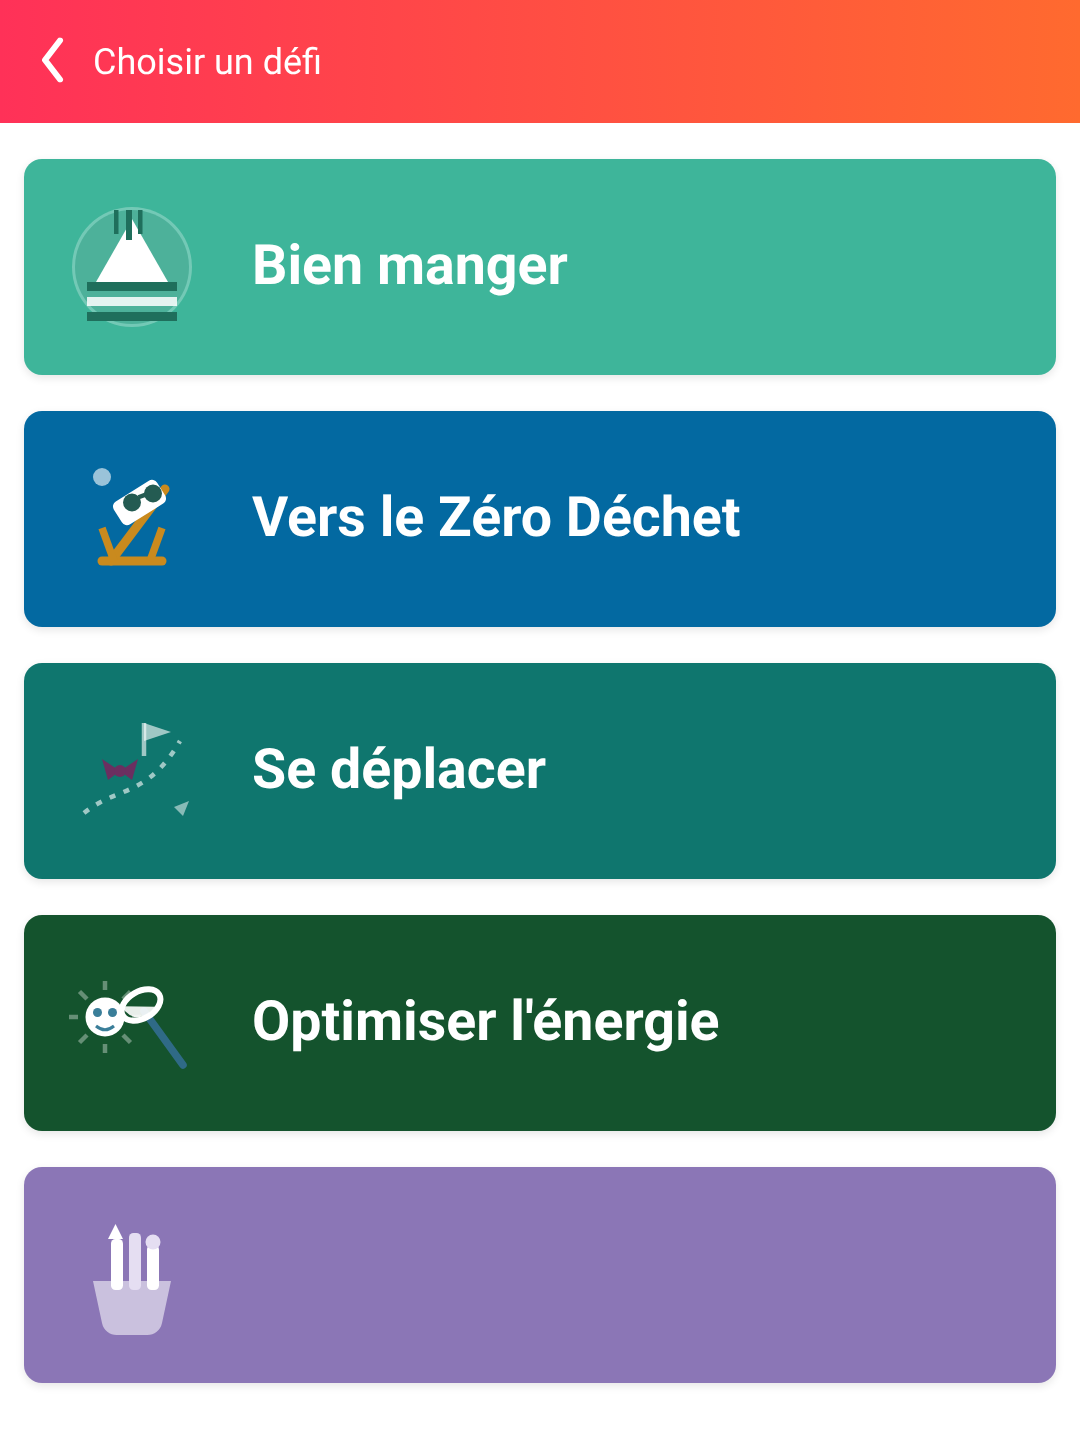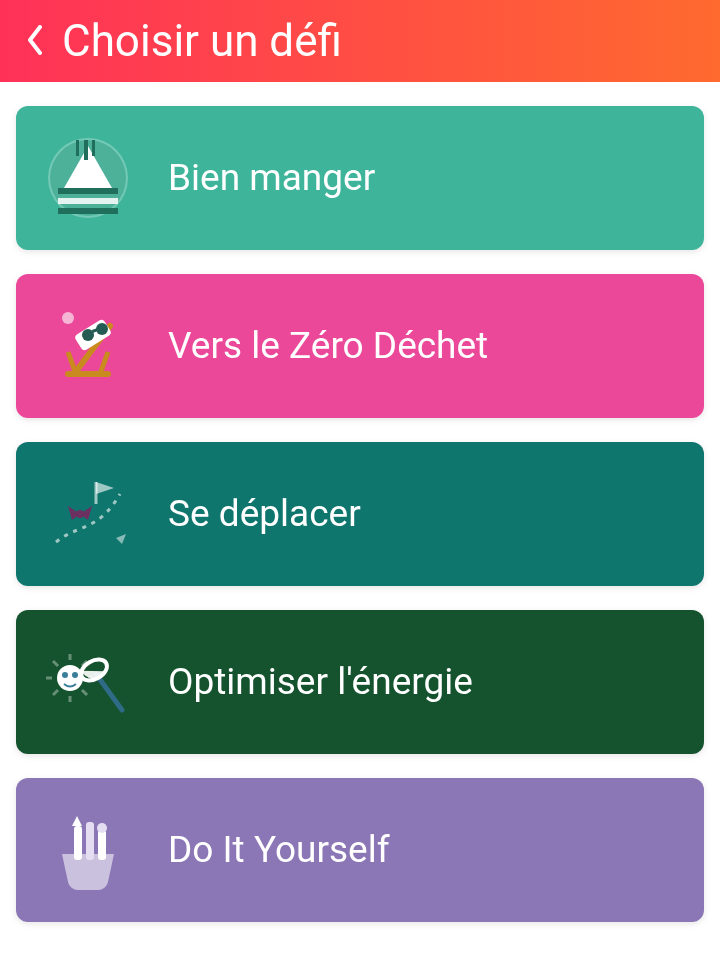--- a/index.html
+++ b/index.html
@@ -30,21 +30,21 @@
     display: flex;
     align-items: center;
     justify-content: center;
     width: 42px; height: 42px;
     border: none; background: transparent; cursor: pointer;
     padding: 0;
     color: #fff;
   }
   .back-btn svg { width: 18px; height: 30px; }
   .header-title {
-    font-size: 44px;
+    font-size: 24px;
     font-weight: 400;
     margin-left: 6px;
     color: #fff;
   }
 
   
   .list {
     padding: 24px 16px 0 16px;
     display: flex;
     flex-direction: column;
@@ -63,21 +63,21 @@
   }
   .card-icon {
     width: 100px; height: 100px;
     display: flex; align-items: center; justify-content: center;
     flex-shrink: 0;
   }
   .card-icon svg { width: 100px; height: 100px; display:block; }
   .card-label {
     margin-left: 30px;
     font-size: 37px;
-    font-weight: 400;
+    font-weight: 700;
     color: #fff;
     line-height: 1.2;
   }
 </style>
 </head>
 <body>
 
 <div class="header">
   <button class="back-btn" aria-label="Back">
     <span>
@@ -101,21 +101,21 @@
         <rect x="20" y="70" width="60" height="6" fill="#ffffff" opacity="0.85"></rect>
         <rect x="20" y="80" width="60" height="6" fill="#1f6f5c"></rect>
         <rect x="46" y="12" width="4" height="20" fill="#1f6f5c"></rect>
         <rect x="38" y="12" width="3" height="16" fill="#1f6f5c"></rect>
         <rect x="54" y="12" width="3" height="16" fill="#1f6f5c"></rect>
       </svg>
     </span>
     <span class="card-label">Bien manger</span>
   </div>
 
-  <div class="card" style="background:#ec4899">
+  <div class="card" style="background:#0369a1">
     <span class="card-icon">
       <svg viewBox="0 0 100 100">
         <circle cx="30" cy="22" r="6" fill="#ffffff" opacity="0.6"></circle>
 
         <line x1="36" y1="78" x2="72" y2="30" stroke="#c98a1e" stroke-width="6" stroke-linecap="round"></line>
         <line x1="30" y1="78" x2="70" y2="78" stroke="#c98a1e" stroke-width="6" stroke-linecap="round"></line>
         <line x1="38" y1="78" x2="30" y2="56" stroke="#c98a1e" stroke-width="5"></line>
         <line x1="62" y1="78" x2="70" y2="56" stroke="#c98a1e" stroke-width="5"></line>
         <rect x="38" y="30" width="34" height="18" rx="4" fill="#ffffff" transform="rotate(-32 55 39)"></rect>
 
@@ -178,16 +178,15 @@
 
         <path d="M24 54 h52 a0 0 0 0 1 0 0 l-6 28 a10 10 0 0 1 -10 8 h-20 a10 10 0 0 1 -10 -8 z" fill="#ffffff" opacity="0.55"></path>
 
         <rect x="36" y="26" width="8" height="34" rx="3" fill="#ffffff"></rect>
         <rect x="48" y="22" width="8" height="38" rx="3" fill="#e5def2"></rect>
         <rect x="60" y="30" width="8" height="30" rx="3" fill="#ffffff"></rect>
         <polygon points="34,26 44,26 39,16" fill="#ffffff"></polygon>
         <circle cx="64" cy="28" r="5" fill="#e5def2"></circle>
       </svg>
     </span>
-    <span class="card-label">Do It Yourself</span>
   </div>
 
 </div>
 
 </body></html>

